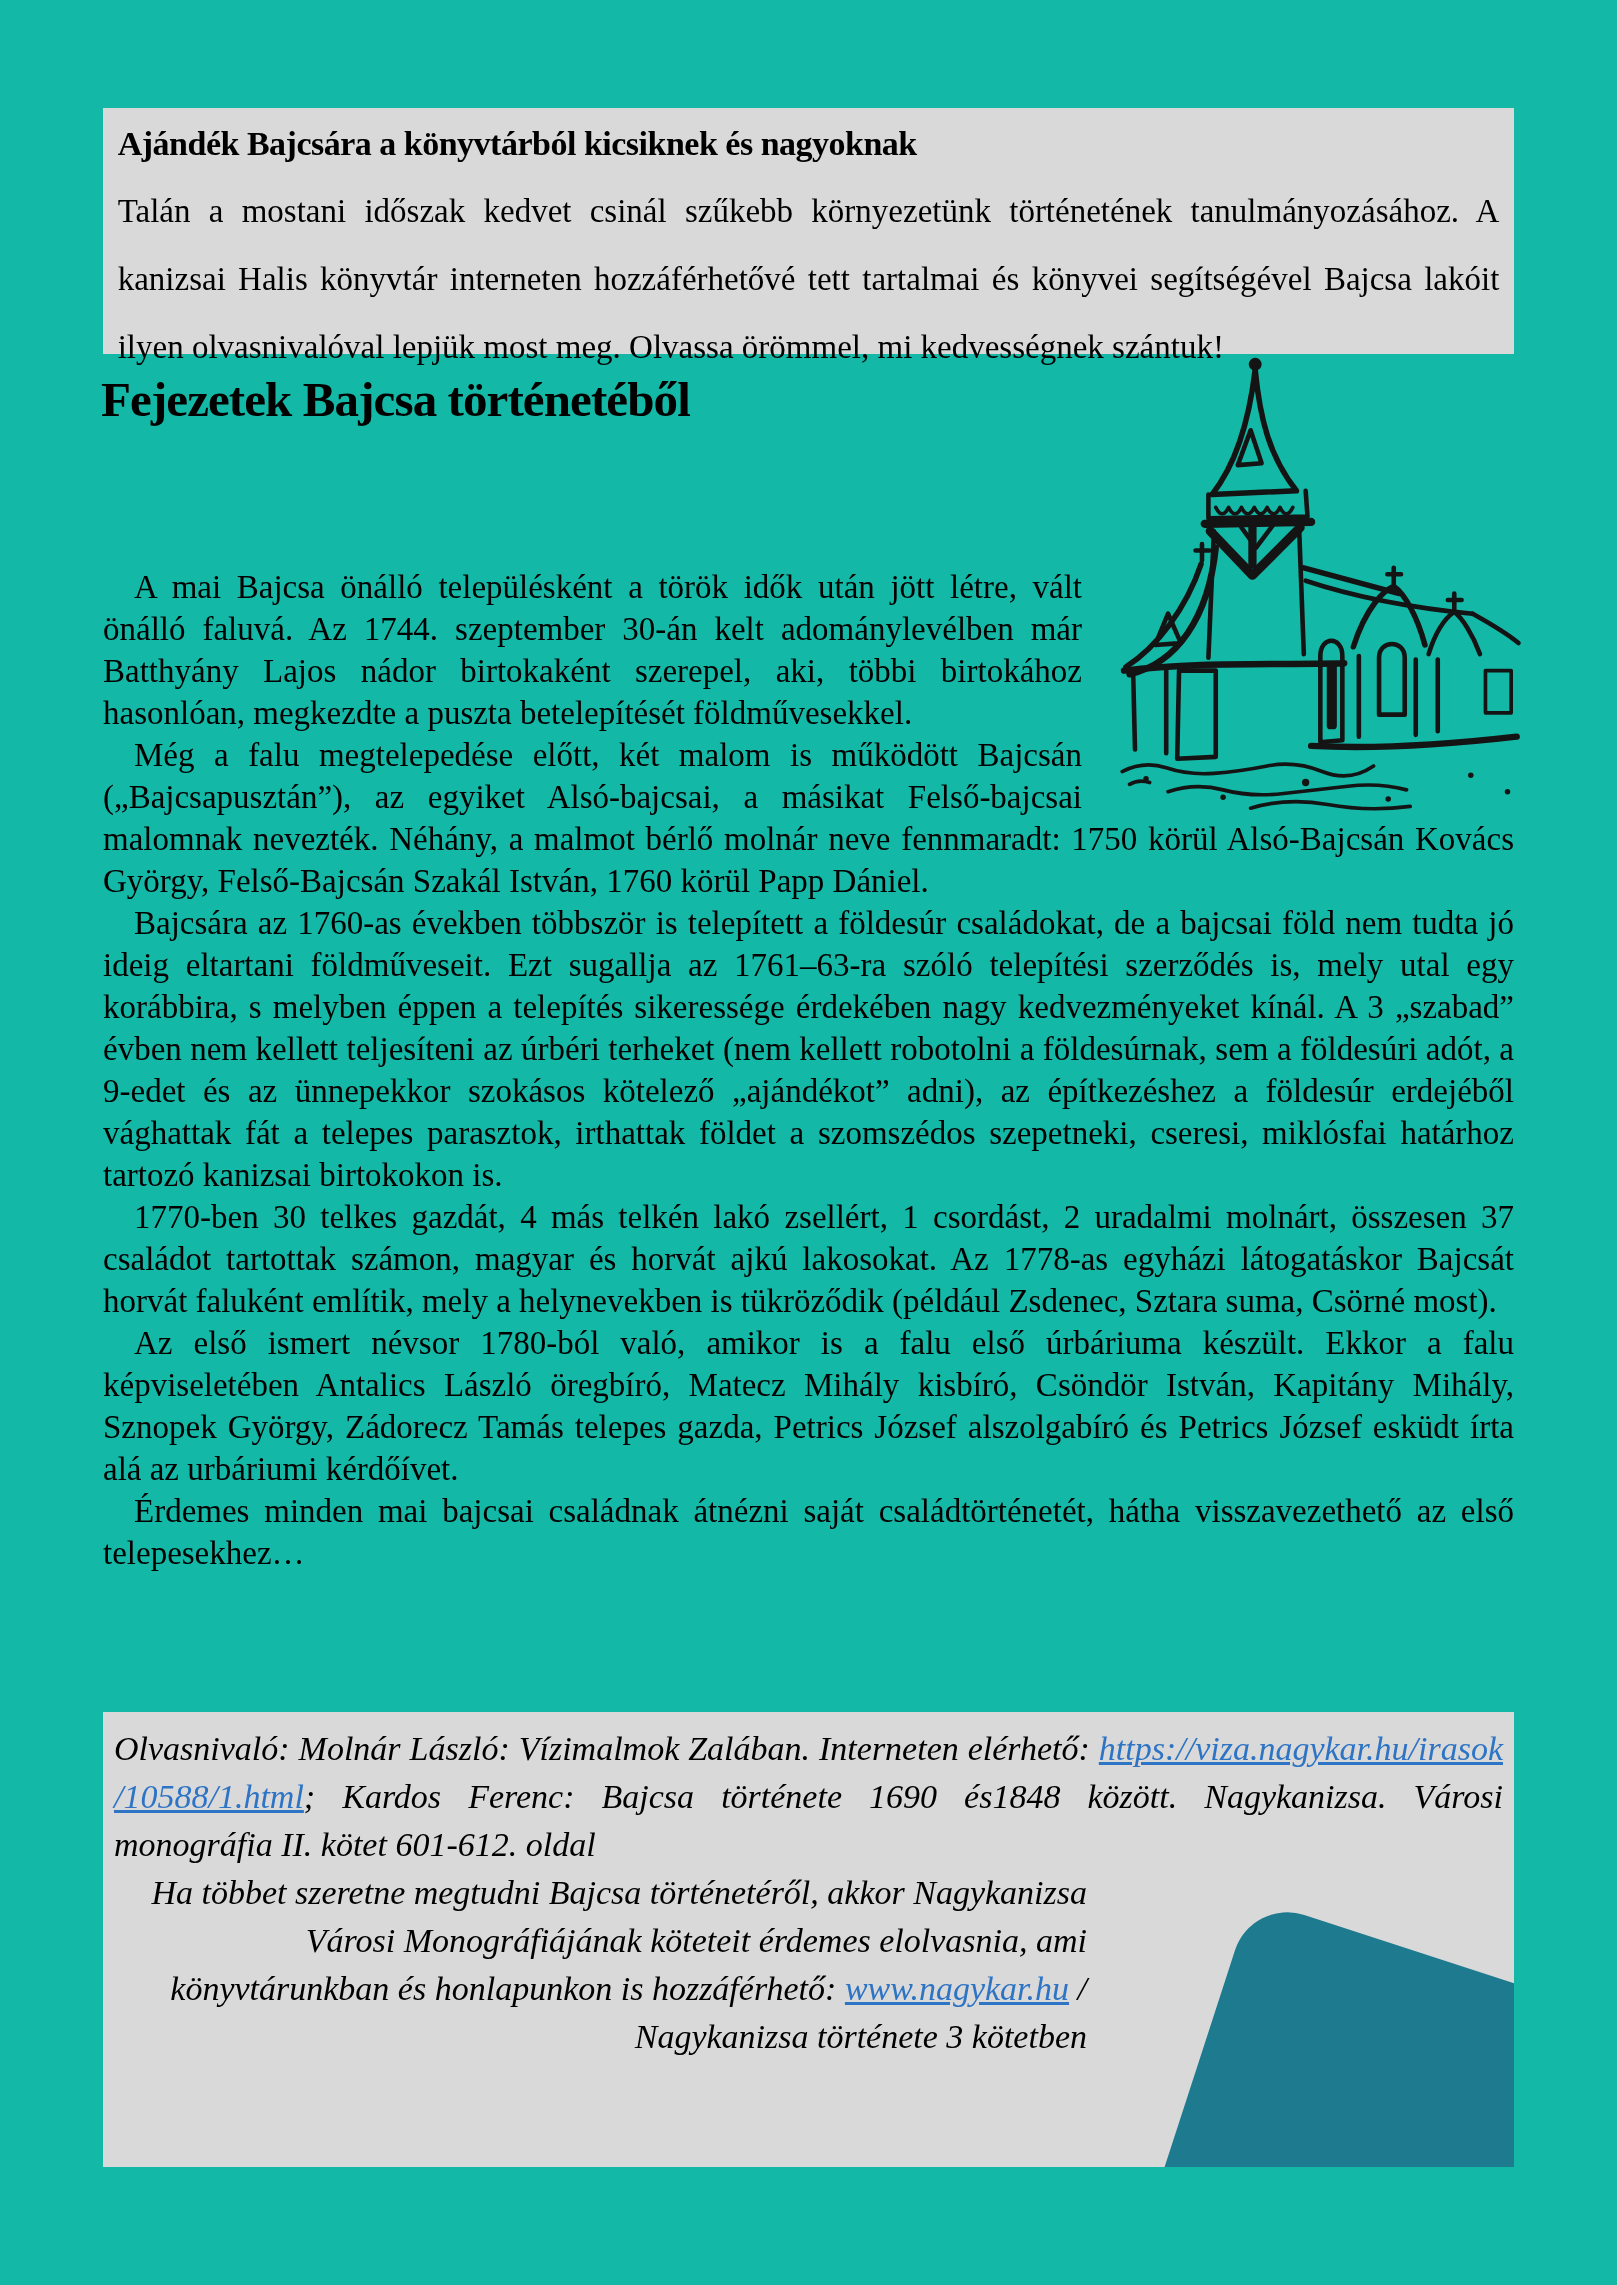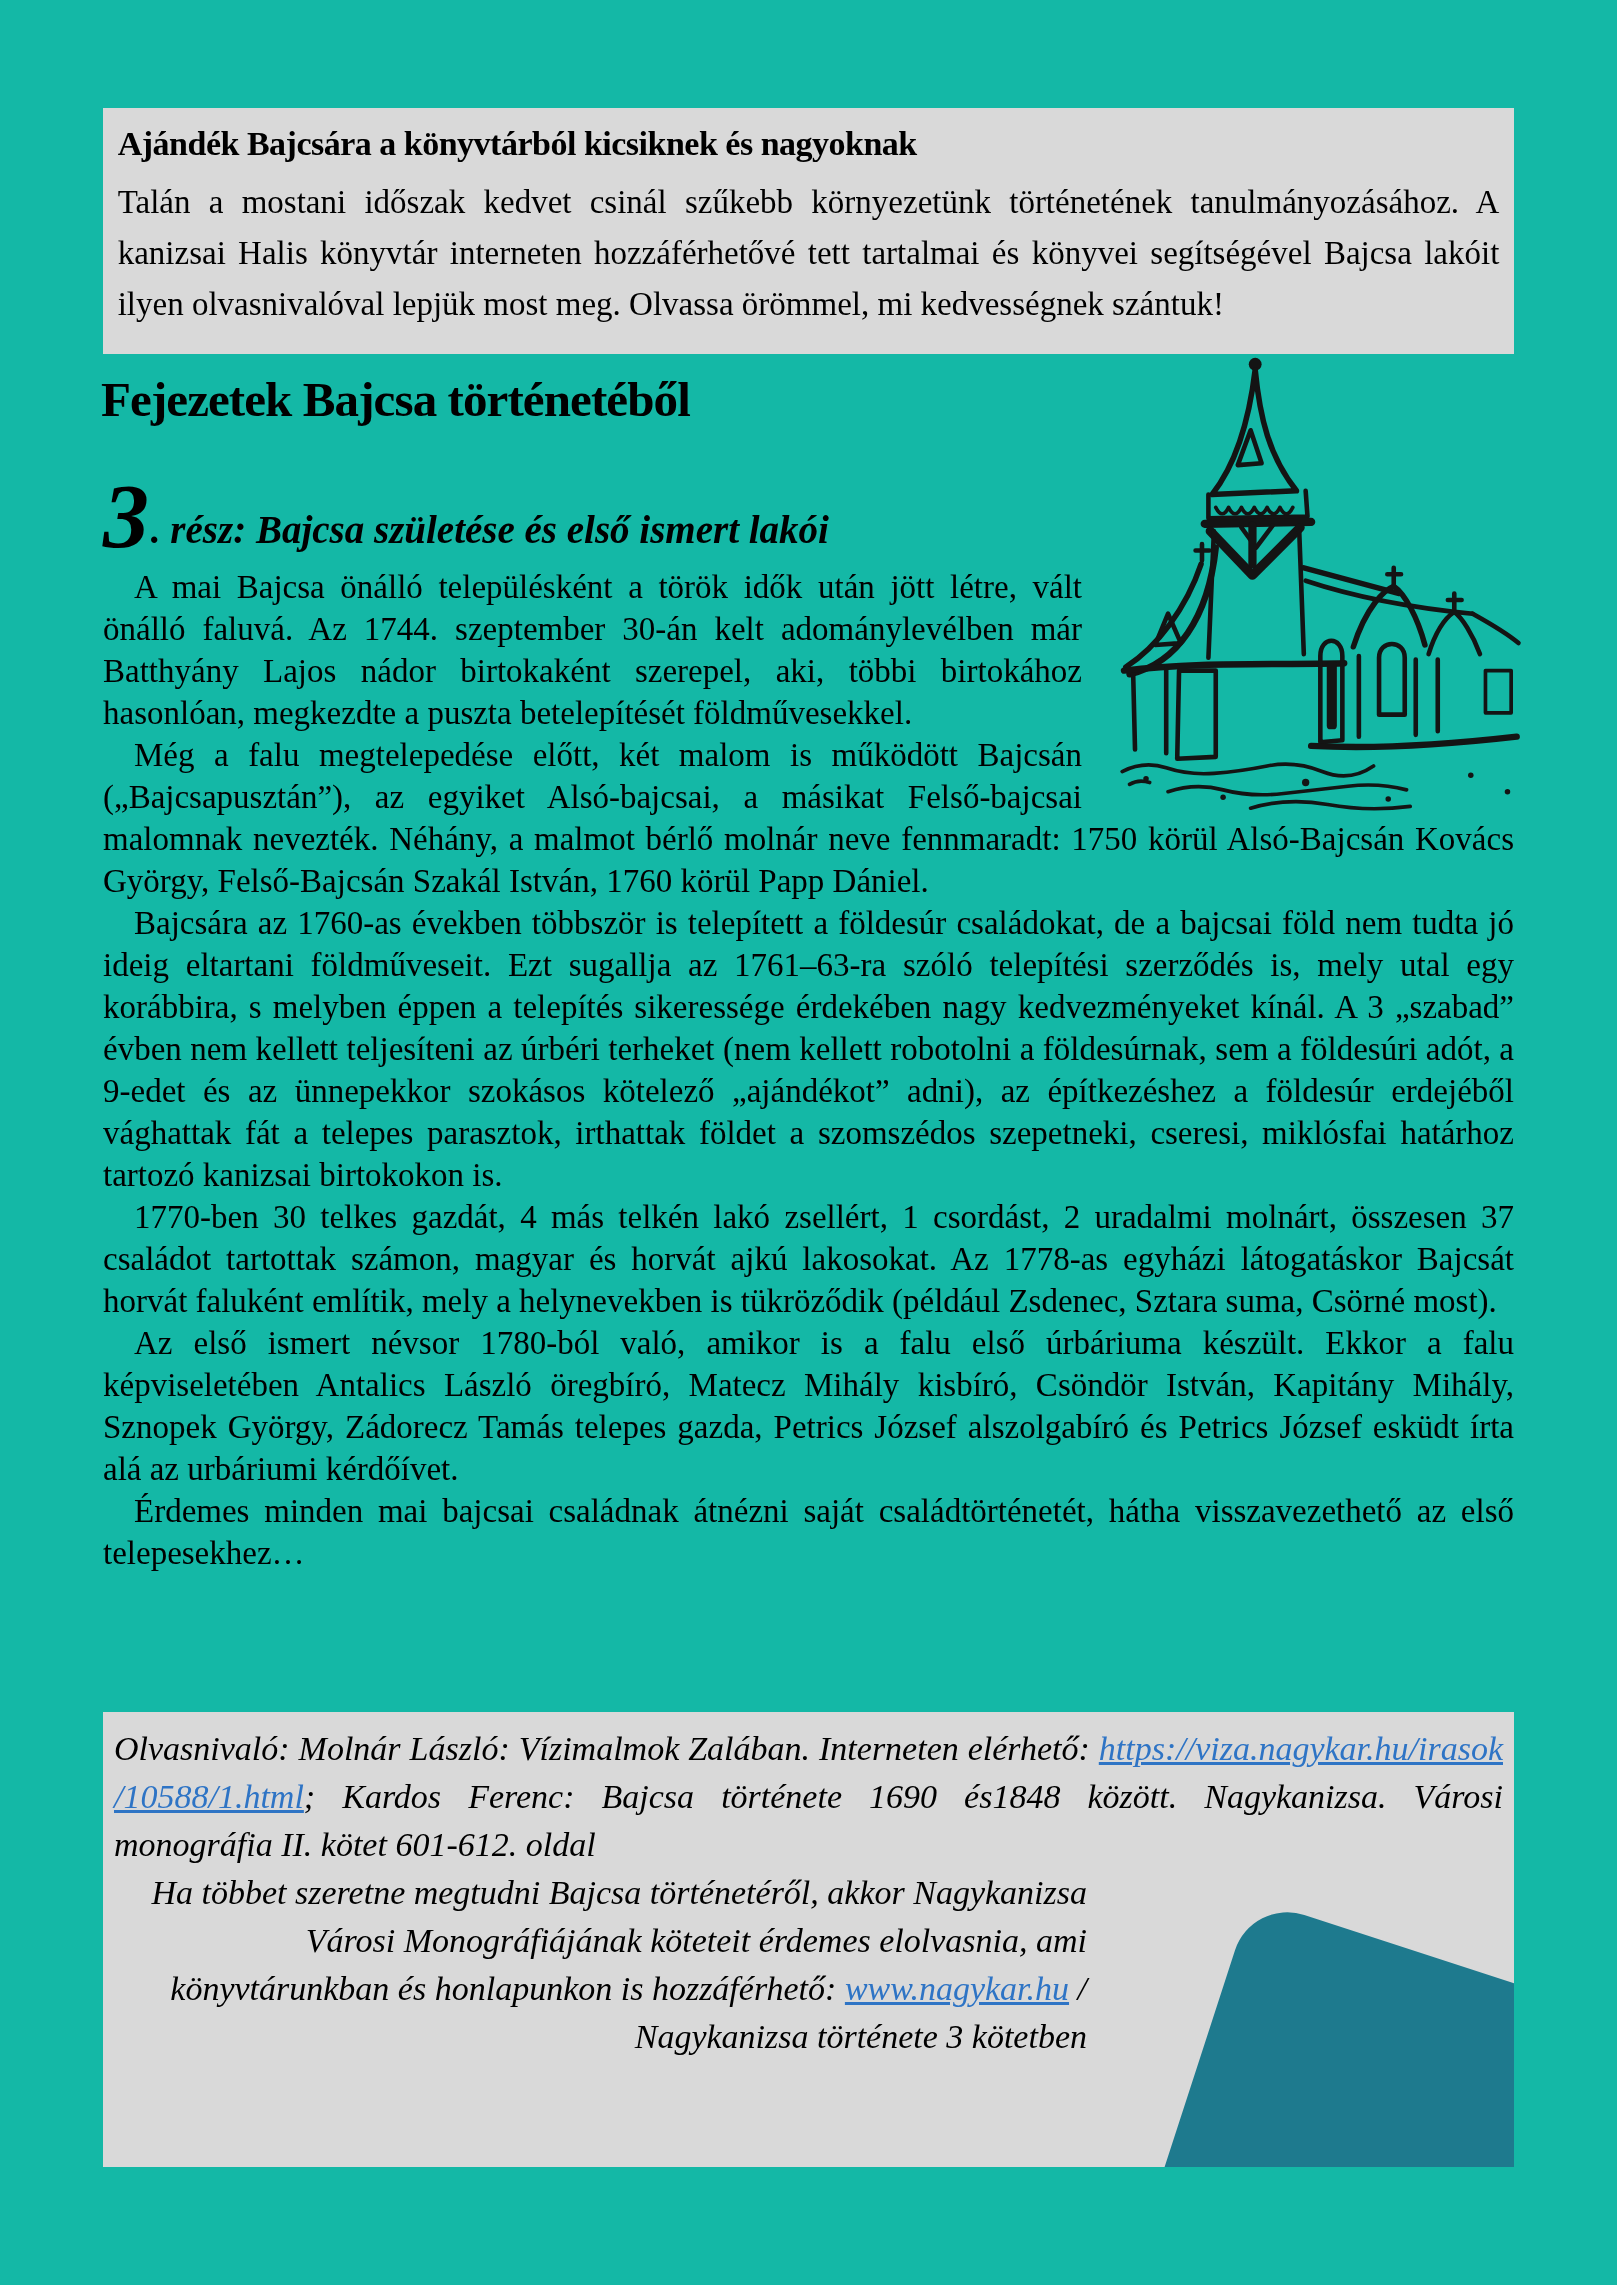--- a/index.html
+++ b/index.html
@@ -16,21 +16,21 @@
     background:#d9d9d9;
     box-sizing:border-box;
   }
   
   .header-box { top:108px; height:246px; padding:13px 14.7px; }
   .header-box h2 {
     margin:3.7px 0 14.7px 0;
     font-size:34px; font-weight:bold; letter-spacing:-0.5px;
   }
   .header-box p {
-    margin:0; font-size:33px; line-height:51px; text-align:justify;
+    margin:0; font-size:33px; line-height:68px; text-align:justify;
   }
   
   .article-title {
     position:absolute; left:101px; top:371px; margin:0;
     font-size:49px; font-weight:bold; letter-spacing:-0.9px; white-space:nowrap;
   }
   .subtitle { position:absolute; left:103px; top:470px; height:110px; white-space:nowrap; }
   .big3 {
     font-size:92px; line-height:92px; font-style:italic; font-weight:bold;
     vertical-align:top; display:inline-block;
@@ -82,23 +82,20 @@
 
 <div class="page">
 
   <section class="gray-box header-box">
     <h2>Ajándék Bajcsára a könyvtárból kicsiknek és nagyoknak</h2>
     <p>Talán a mostani időszak kedvet csinál szűkebb környezetünk történetének tanulmányozásához. A kanizsai Halis könyvtár interneten hozzáférhetővé tett tartalmai és könyvei segítségével Bajcsa lakóit ilyen olvasnivalóval lepjük most meg. Olvassa örömmel, mi kedvességnek szántuk!</p>
   </section>
 
   <h1 class="article-title">Fejezetek Bajcsa történetéből</h1>
 
-  <div class="subtitle">
-    <span class="big3">3</span><span class="subrest">. rész: Bajcsa születése és első ismert lakói</span>
-  </div>
 
   <svg class="church" viewBox="0 0 448 505" fill="none" stroke="#141414" stroke-linecap="round" stroke-linejoin="round">
     <g stroke-width="5">
       <circle cx="155" cy="14" r="7" fill="#141414" stroke="none"></circle>
       <path d="M155 20 C149 70 135 122 108 156 L200 152 C170 114 160 72 155 20 Z" stroke-width="6"></path>
       <path d="M150 86 L162 122 L136 124 Z"></path>
       <path d="M104 156 L104 182 L212 180 L210 152"></path>
       <path d="M112 170 q7 14 14 0 q7 14 14 0 q7 14 14 0 q7 14 14 0 q7 14 14 0 q7 14 14 0" stroke-width="4"></path>
       <path d="M100 188 L216 186" stroke-width="9"></path>
       <path d="M106 196 L152 244 L204 192" stroke-width="10"></path>

